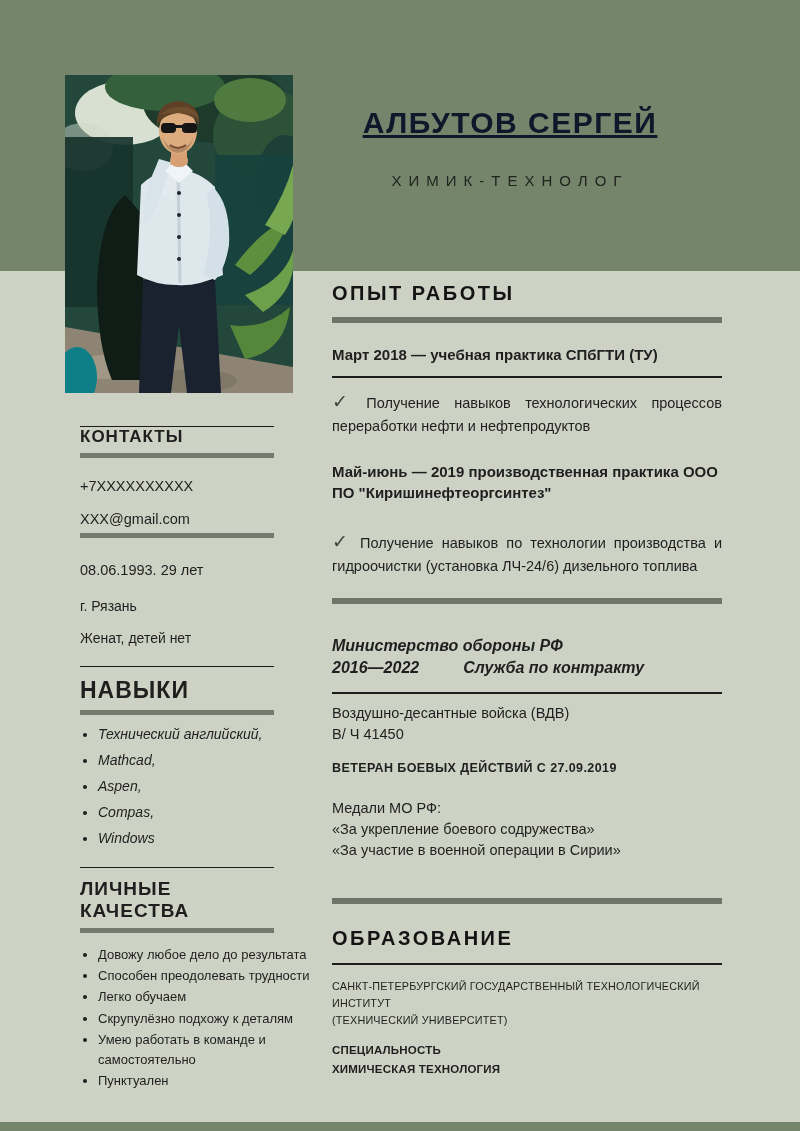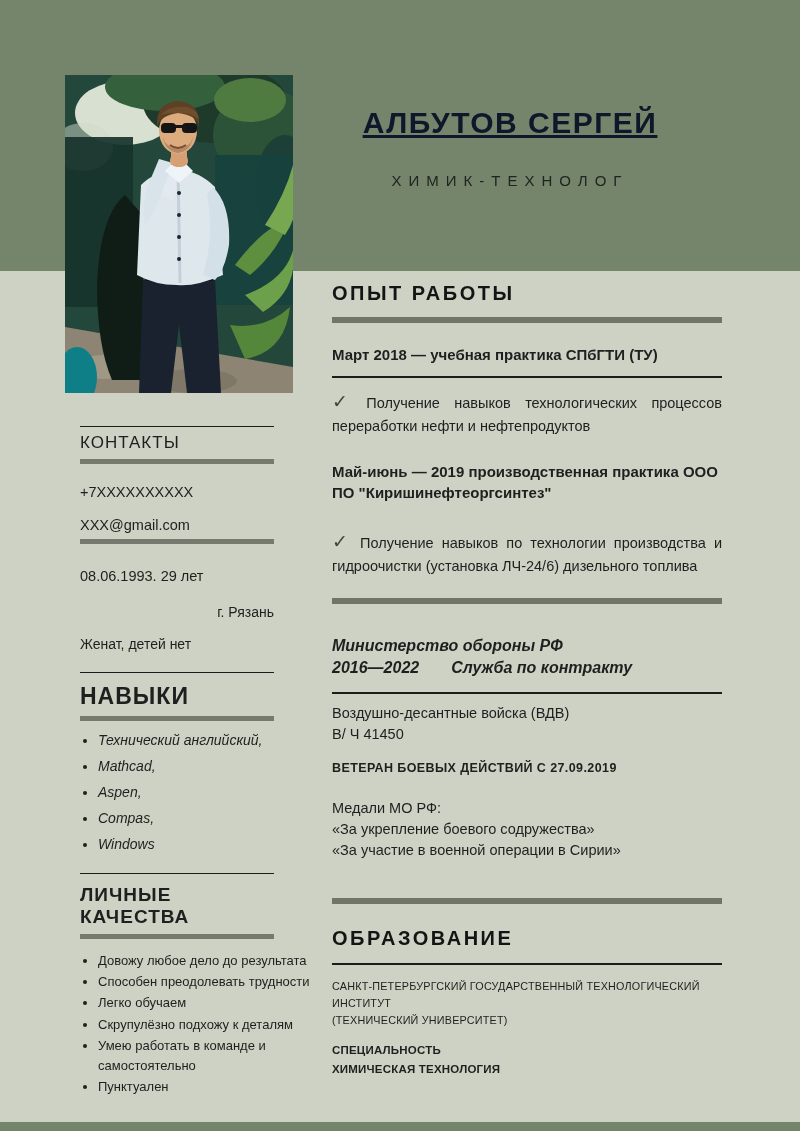--- a/index.html
+++ b/index.html
@@ -21,49 +21,49 @@
   .photo svg { display:block; }
 
   .left-col { position:absolute; left:80px; top:406px; width:194px; }
   .right-col { position:absolute; left:332px; top:282px; width:390px; }
 
   .thin-line { border:none; border-top:2px solid #1c1c1c; height:0; }
   .gray-bar { height:5px; background:#75796e; }
   .gray-bar.thick { height:6px; background:#70756a; }
 
   
-  .lc-h-small { font-size:17px; font-weight:normal; letter-spacing:1px; margin-top:6px; }
+  .lc-h-small { font-size:17px; font-weight:bold; letter-spacing:1px; margin-top:0; }
   .lc-h-mid   { font-size:19px; font-weight:bold; letter-spacing:1px; margin-top:24px; }
   .lc-h-big   { font-size:23px; font-weight:bold; letter-spacing:1px; margin-top:10px; }
   .lc-h-two   { font-size:19px; font-weight:bold; letter-spacing:1px; line-height:1.15; margin-top:10px; }
   .left-col .gray-bar { margin-top:6px; }
   .lc-text { font-size:14.5px; }
   .phone { margin-top:20px; }
   .email { margin-top:17px; }
   .birth { margin-top:24px; }
-  .city  { margin-top:20px; font-size:14px;text-align:right; }
+  .city  { margin-top:20px; font-size:14px; }
   .family{ margin-top:16px; font-size:14px; }
   .left-col .thin-line { margin-top:20px; border-top-width:1.5px; }
   ul.skills { margin:10px 0 0 18px; font-size:14px; line-height:1.35;font-style:italic; }
   ul.skills li { margin-bottom:7px; }
   ul.qualities { margin:12px 0 0 18px; width:215px; font-size:13px; line-height:1.55; }
   ul.qualities li { margin-bottom:1px; }
 
   
   .rc-h { font-size:20px; font-weight:bold; letter-spacing:2.5px; color:#141414; }
   .right-col .gray-bar.thick.under-h { margin-top:12px; }
   .date-line { margin-top:23px; font-size:15px; font-weight:bold; }
   .org-lines { margin-top:21px; font-size:15px; font-weight:bold; line-height:1.4; }
   .right-col .thin-line { margin-top:13px; }
   .achv { margin-top:10px; font-size:14.5px; line-height:1.45; text-align:justify; }
   .achv .check { font-size:19px; font-weight:bold; color:#3f453d; padding-right:8px; }
   .entry2-head { margin-top:24px; font-size:15px; font-weight:bold; line-height:1.45; }
   .bar-mid1 { margin-top:21px; }
   .ministry { margin-top:31px; font-size:16px; font-weight:bold; line-height:1.4;font-style:italic; }
-  .years-role { display:flex; gap:32px; font-size:16px; font-weight:bold; }
+  .years-role { display:flex; gap:44px; font-size:16px; font-weight:bold; }
   .after-ministry { margin-top:9px; }
   .unit { margin-top:9px; font-size:14.5px; line-height:1.4; }
   .veteran { margin-top:17px; font-size:12.5px; font-weight:bold; letter-spacing:0.4px; }
   .medals { margin-top:23px; font-size:14.5px; line-height:1.45; }
   .bar-mid2 { margin-top:37px; }
   .edu-h { margin-top:23px; }
   .edu-line { margin-top:17px; }
   .institute { margin-top:13px; font-size:10.8px; font-weight:normal; line-height:1.55; letter-spacing:0.2px; }
   .specialty { margin-top:13px; font-size:11.5px; font-weight:bold; line-height:1.6; letter-spacing:0.2px; }
 </style>

